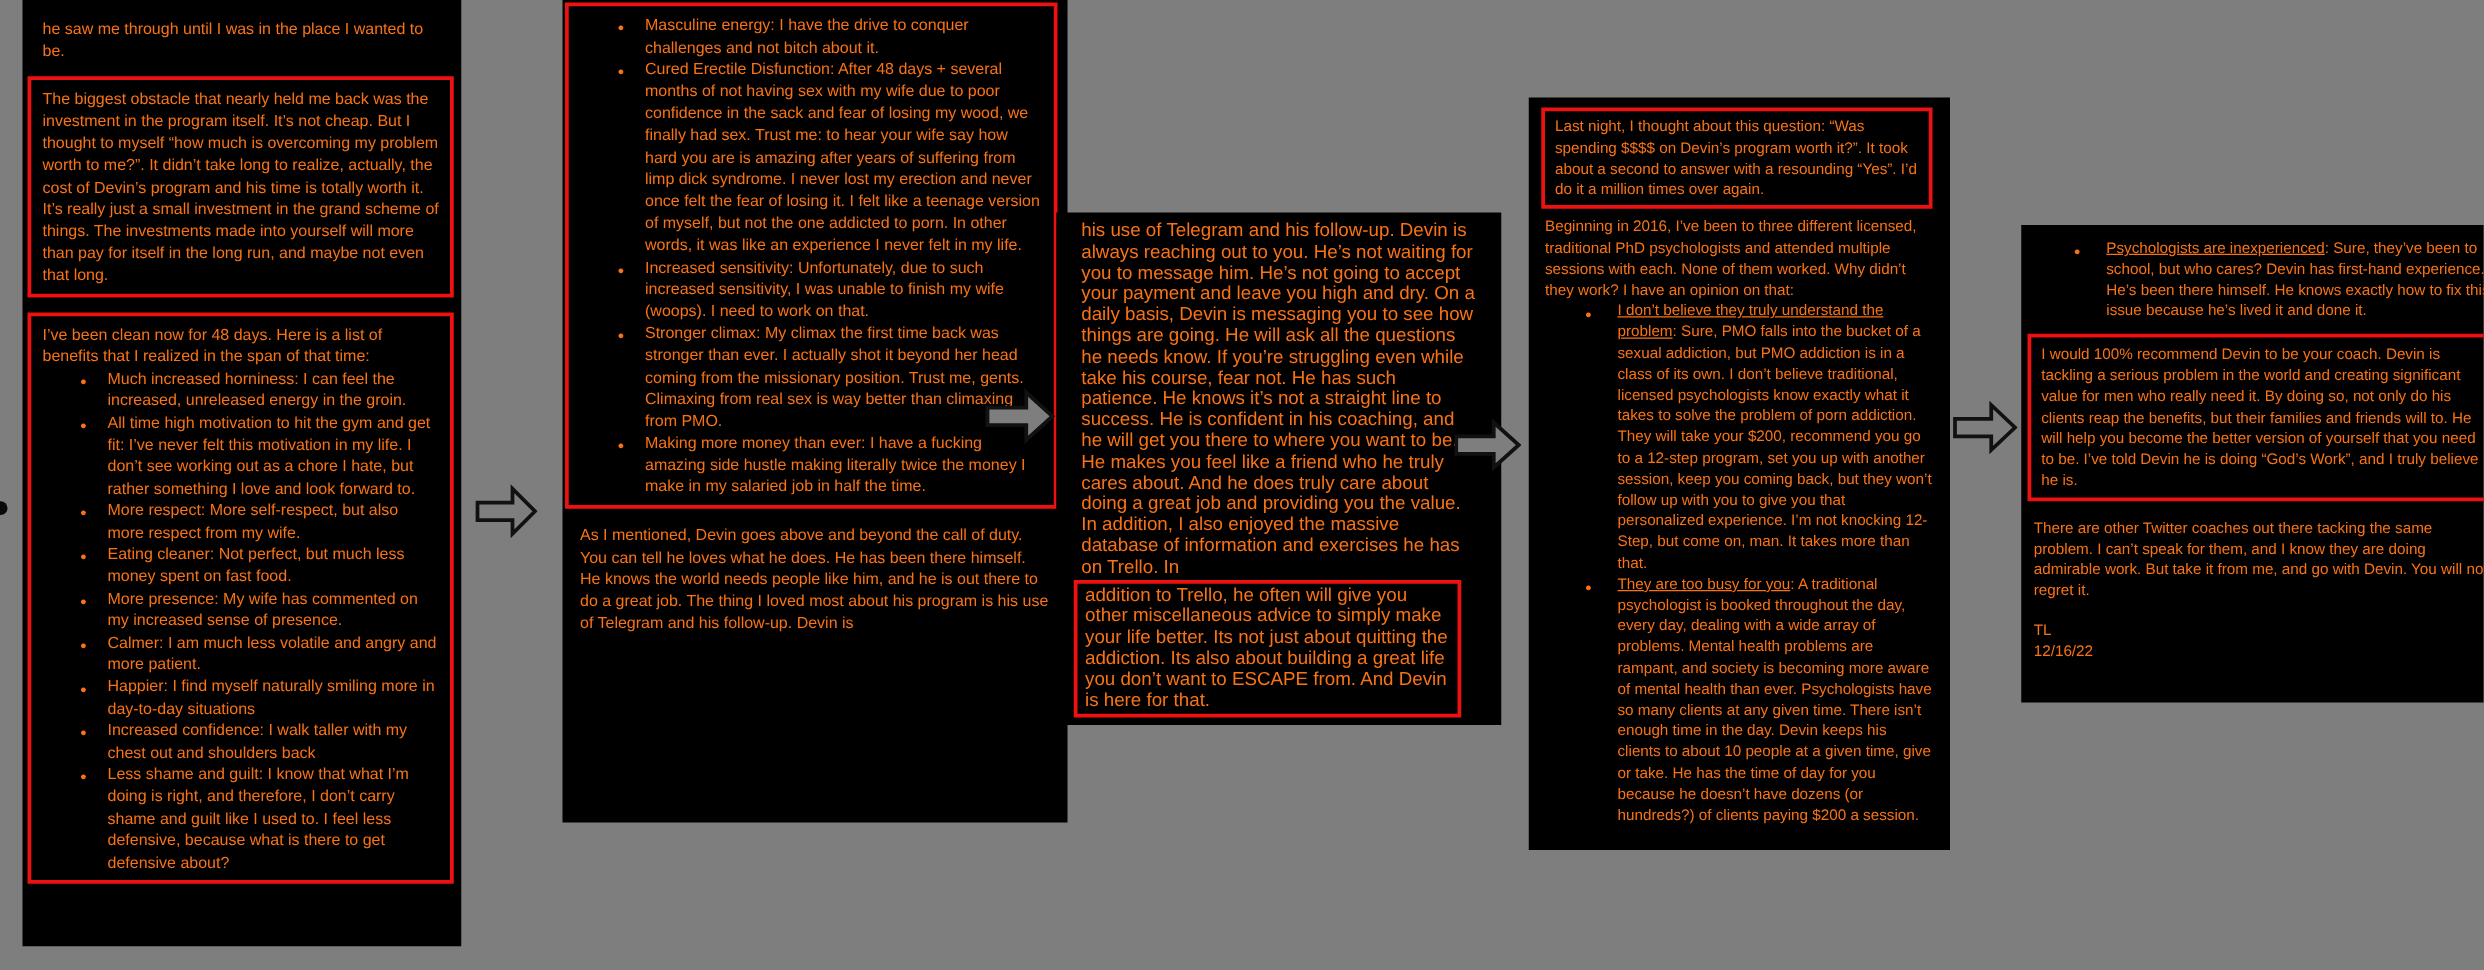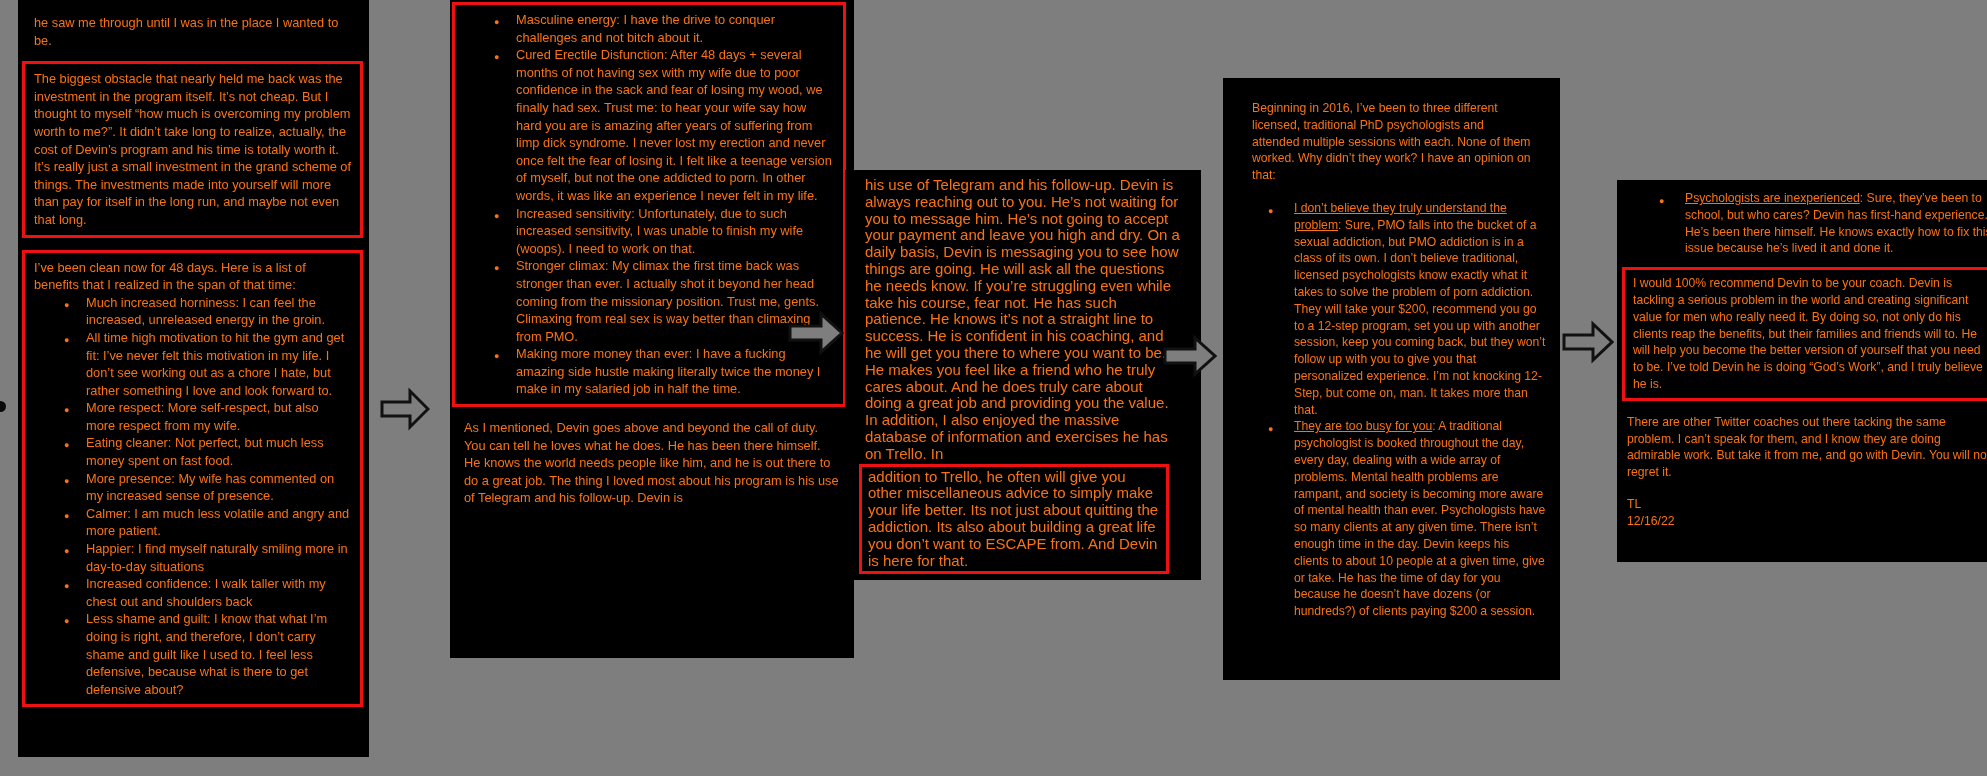--- a/index.html
+++ b/index.html
@@ -107,21 +107,24 @@
   </div>
 
   <div class="panel" id="panel3">
     <div class="plain" style="margin:0;">his use of Telegram and his follow-up.  Devin is always reaching out to you.  He’s not waiting for you to message him.  He’s not going to accept your payment and leave you high and dry.  On a daily basis, Devin is messaging you to see how things are going.  He will ask all the questions he needs know. If you’re struggling even while take his course, fear not.  He has such patience.  He knows it’s not a straight line to success.  He is confident in his coaching, and he will get you there to where you want to be.  He makes you feel like a friend who he truly cares about.  And he does truly care about doing a great job and providing you the value.  In addition, I also enjoyed the massive database of information and exercises he has on Trello.  In</div>
     <div class="redbox">
       <div>addition to Trello, he often will give you other miscellaneous advice to simply make your life better. Its not just about quitting the addiction.  Its also about building a great life you don’t want to ESCAPE from.  And Devin is here for that.</div>
     </div>
   </div>
 
   <div class="panel" id="panel4">
-    <div class="plain" style="margin:16px;">Beginning in 2016, I’ve been to three different licensed, traditional PhD psychologists and attended multiple sessions with each.  None of them worked.  Why didn’t they work?  I have an opinion on that:</div>
+    <div class="redbox">
+      <div>Last night, I thought about this question: “Was spending $$$$ on Devin’s program worth it?”.  It took about a second to answer with a resounding “Yes”.  I’d do it a million times over again.</div>
+    </div>
+    <div class="plain" style="margin:0;">Beginning in 2016, I’ve been to three different licensed, traditional PhD psychologists and attended multiple sessions with each.  None of them worked.  Why didn’t they work?  I have an opinion on that:</div>
     <ul class="blist points">
         <li><span class="lead">I don’t believe they truly understand the problem</span><span class="rest">: Sure, PMO falls into the bucket of a sexual addiction, but PMO addiction is in a class of its own.  I don’t believe traditional, licensed psychologists know exactly what it takes to solve the problem of porn addiction.  They will take your $200, recommend you go to a 12-step program, set you up with another session, keep you coming back, but they won’t follow up with you to give you that personalized experience.  I’m not knocking 12-Step, but come on, man.  It takes more than that.</span></li>
         <li><span class="lead">They are too busy for you</span><span class="rest">:  A traditional psychologist is booked throughout the day, every day, dealing with a wide array of problems.  Mental health problems are rampant, and society is becoming more aware of mental health than ever. Psychologists have so many clients at any given time.  There isn’t enough time in the day.  Devin keeps his clients to about 10 people at a given time, give or take.  He has the time of day for you because he doesn’t have dozens (or hundreds?) of clients paying $200 a session.</span></li>
       </ul>
   </div>
 
   <div class="panel" id="panel5">
     <ul class="blist points">
         <li><span class="lead">Psychologists are inexperienced</span><span class="rest">:  Sure, they’ve been to school, but who cares? Devin has first-hand experience.  He’s been there himself.  He knows exactly how to fix this issue because he’s lived it and done it.</span></li>
       </ul>

